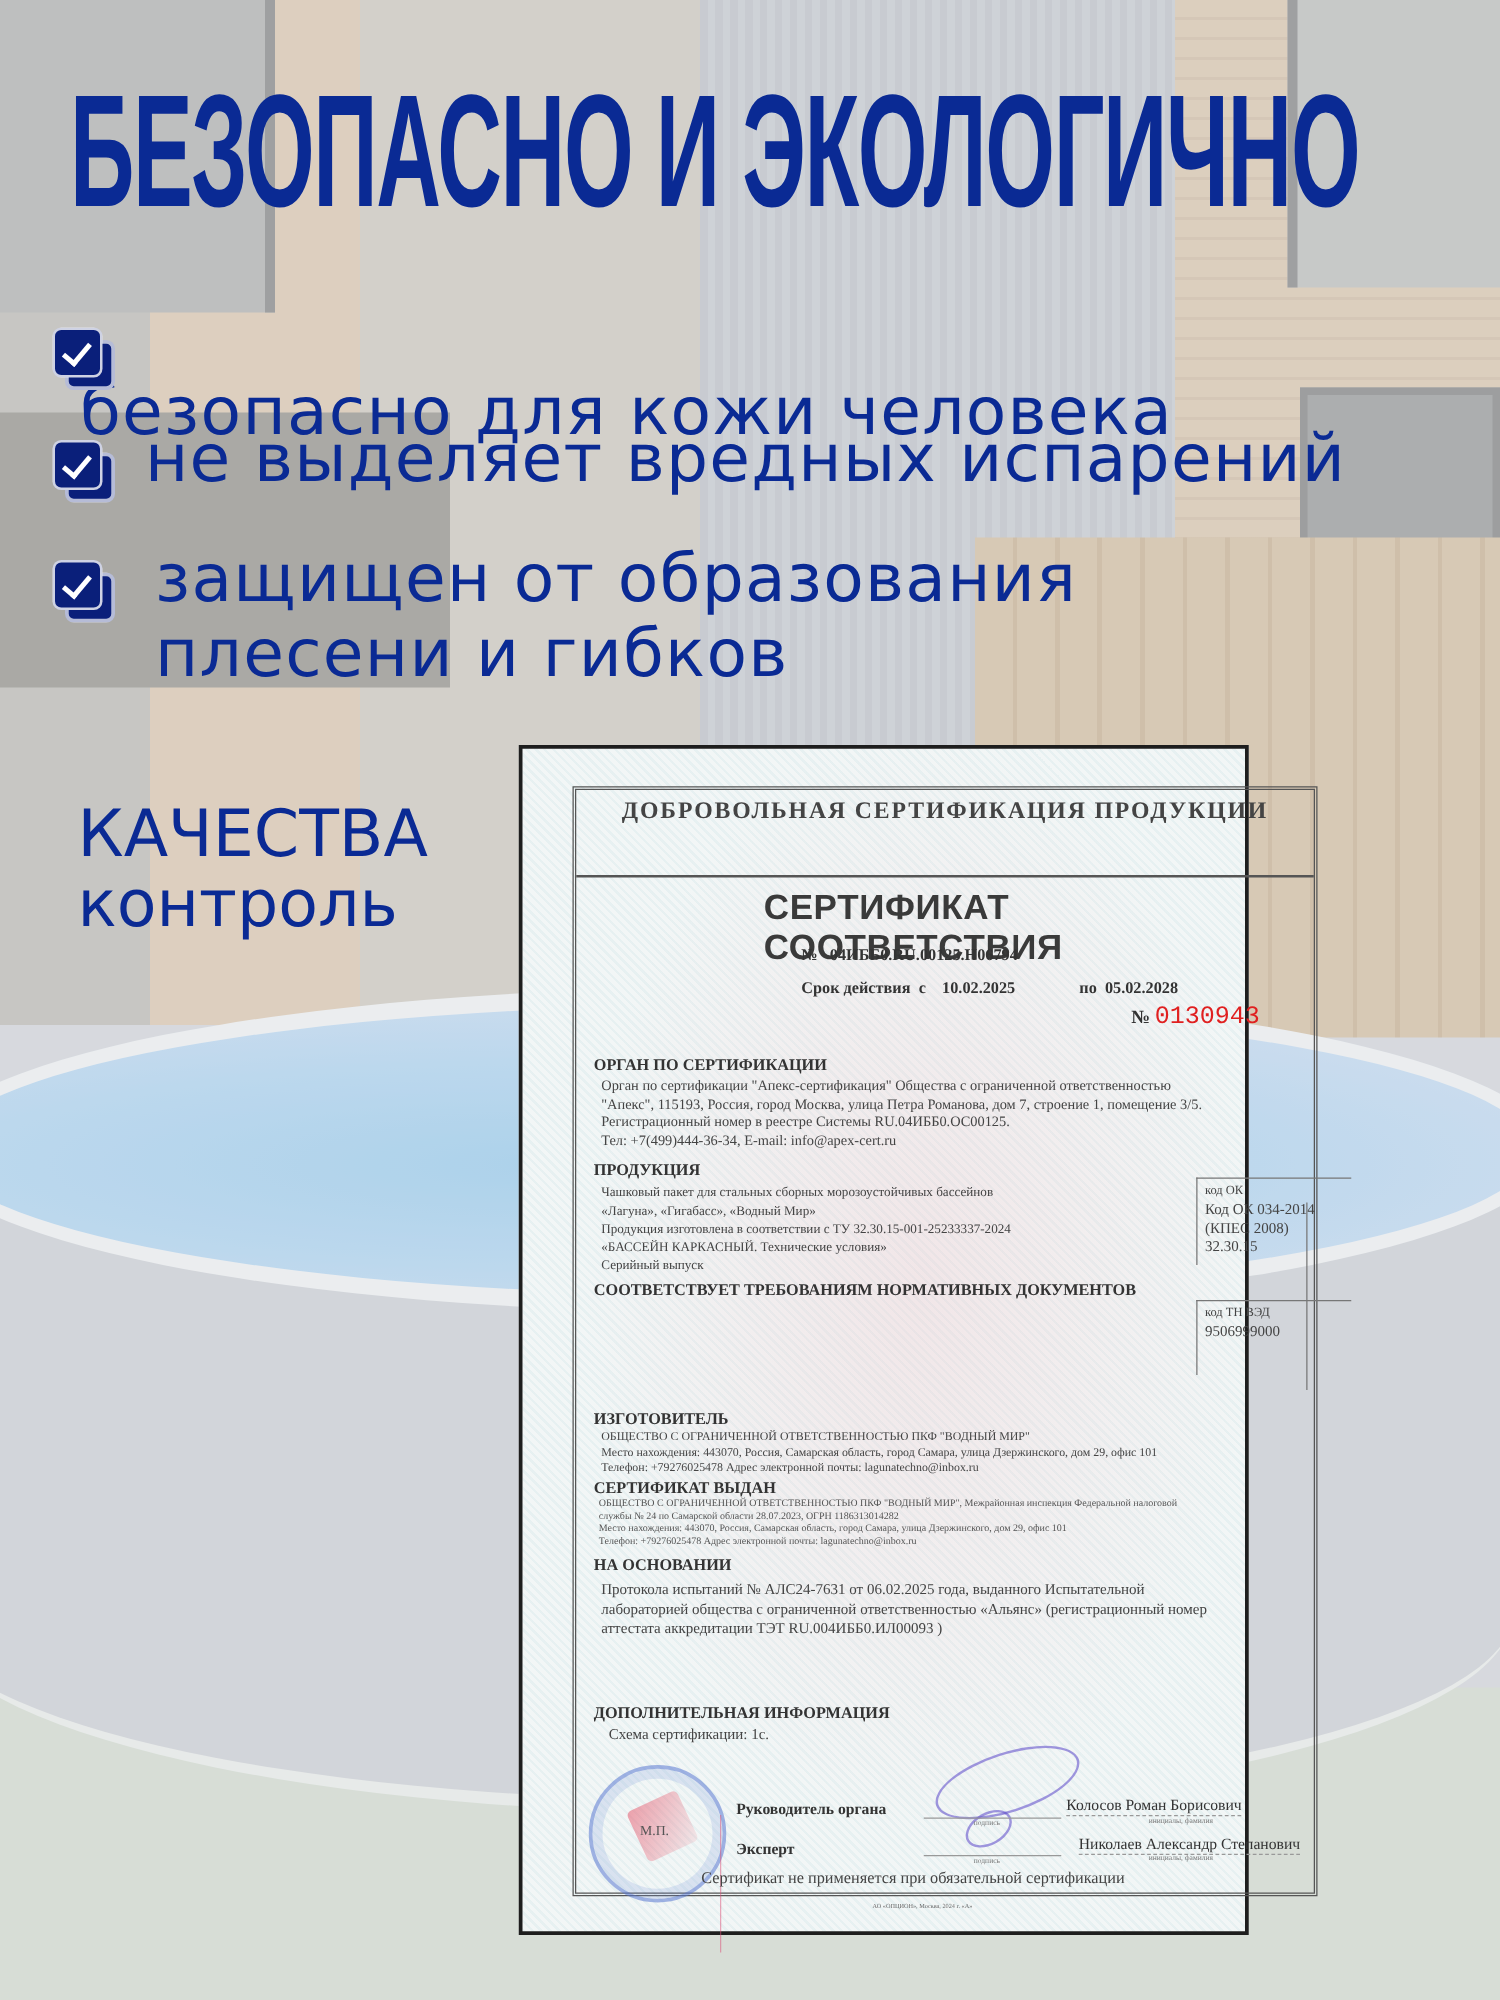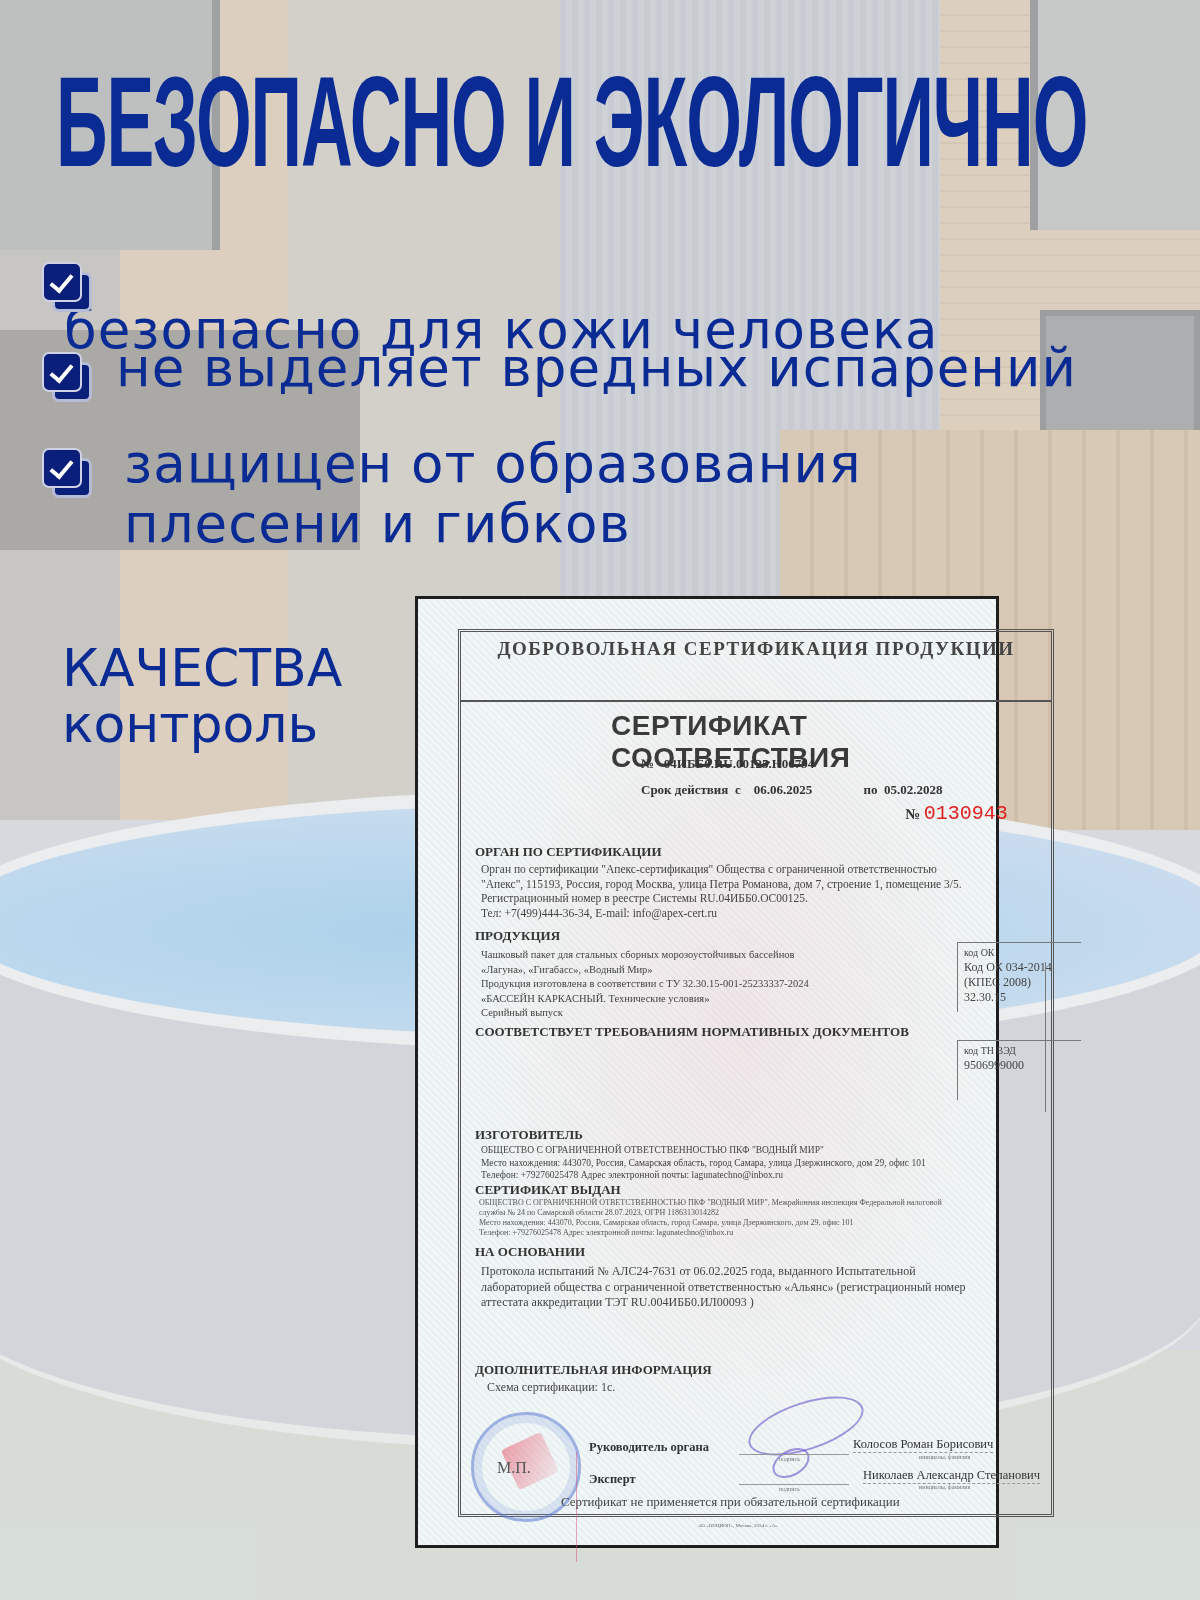--- a/index.html
+++ b/index.html
@@ -81,21 +81,21 @@
     .cert .serial { position: absolute; left: 444px; top: 170px; font-size: 15px; font-weight: 700; }
     .cert .serial .red { color: #e02020; font-family: "Liberation Mono", monospace; font-size: 20px; font-weight: 400; }
     .cert .sec-h { position: absolute; left: 14px; font-size: 13px; font-weight: 700; color: #333; }
     .cert .sec-b { position: absolute; left: 20px; font-size: 11.5px; line-height: 14.5px; color: #444; }
     .cert .sec-s { position: absolute; left: 18px; font-size: 8px; line-height: 10px; color: #555; width: 520px; }
     .cert .codebox { position: absolute; left: 456px; width: 124px; border-left: 1px solid #777; border-top: 1px solid #777; padding: 2px 6px; font-size: 12px; line-height: 15px; color: #444; margin-left: 40px; }
     .cert .codebox .lbl { font-size: 10px; }
     .cert .vline { position: absolute; left: 584px; top: 330px; width: 1px; height: 150px; background: #777; }
     .cert .stamp { position: absolute; left: 10px; top: 780px; width: 110px; height: 110px; border-radius: 50%;
       border: 3px solid rgba(90,120,210,0.55); box-shadow: inset 0 0 0 8px rgba(120,150,220,0.2); }
-    .cert .stamp .mp { position: absolute; left: 23px; top: 44px; font-size: 16px; color: #555; }
+    .cert .stamp .mp { position: absolute; left: 38px; top: 44px; font-size: 11px; color: #555; }
     .cert .stamp .logo { position: absolute; left: 34px; top: 24px; width: 44px; height: 44px;
       background: linear-gradient(135deg, rgba(230,90,110,0.55), rgba(230,90,110,0.1)); transform: rotate(-25deg); border-radius: 4px; }
     .cert .sig-row { position: absolute; left: 128px; font-size: 12.5px; font-weight: 700; color: #333; }
     .cert .sig-name { position: absolute; font-size: 12.5px; color: #333; border-bottom: 1px dashed #999; }
     .cert .sig-line { position: absolute; height: 1px; background: #999; }
     .cert .sig-cap { position: absolute; font-size: 6px; color: #777; }
     .cert .signature { position: absolute; border: 2px solid rgba(90,70,200,0.55); border-radius: 50%; }
     .cert .footer { position: absolute; left: 100px; top: 862px; font-size: 13px; color: #444; }
     .cert .print { position: absolute; left: 280px; top: 924px; font-size: 5px; color: #666; }
     .cert .redline { position: absolute; left: 115px; top: 820px; width: 1px; height: 110px; background: rgba(220,80,120,0.5); }
@@ -157,21 +157,21 @@
     <div class="topbar">ДОБРОВОЛЬНАЯ СЕРТИФИКАЦИЯ ПРОДУКЦИИ</div>
     <div class="title">СЕРТИФИКАТ СООТВЕТСТВИЯ</div>
 
     <div class="num">
       <span>№</span>&nbsp;&nbsp;
       <span>04ИББ0.RU.00125.H06794</span>
     </div>
     <div class="validity">
       <span>Срок действия</span>&nbsp;
       <span>с</span>&nbsp;&nbsp;&nbsp;
-      <span>06.06.2025</span>
+      <span>10.02.2025</span>
       <span style="margin-left:48px">по</span>&nbsp;
       <span>05.02.2028</span>
     </div>
     <div class="serial">
       <span>№</span>
       <span class="red">0130943</span>
     </div>
 
     <div class="sec-h" style="top:212px">ОРГАН ПО СЕРТИФИКАЦИИ</div>
     <div class="sec-b" style="top:230px">

